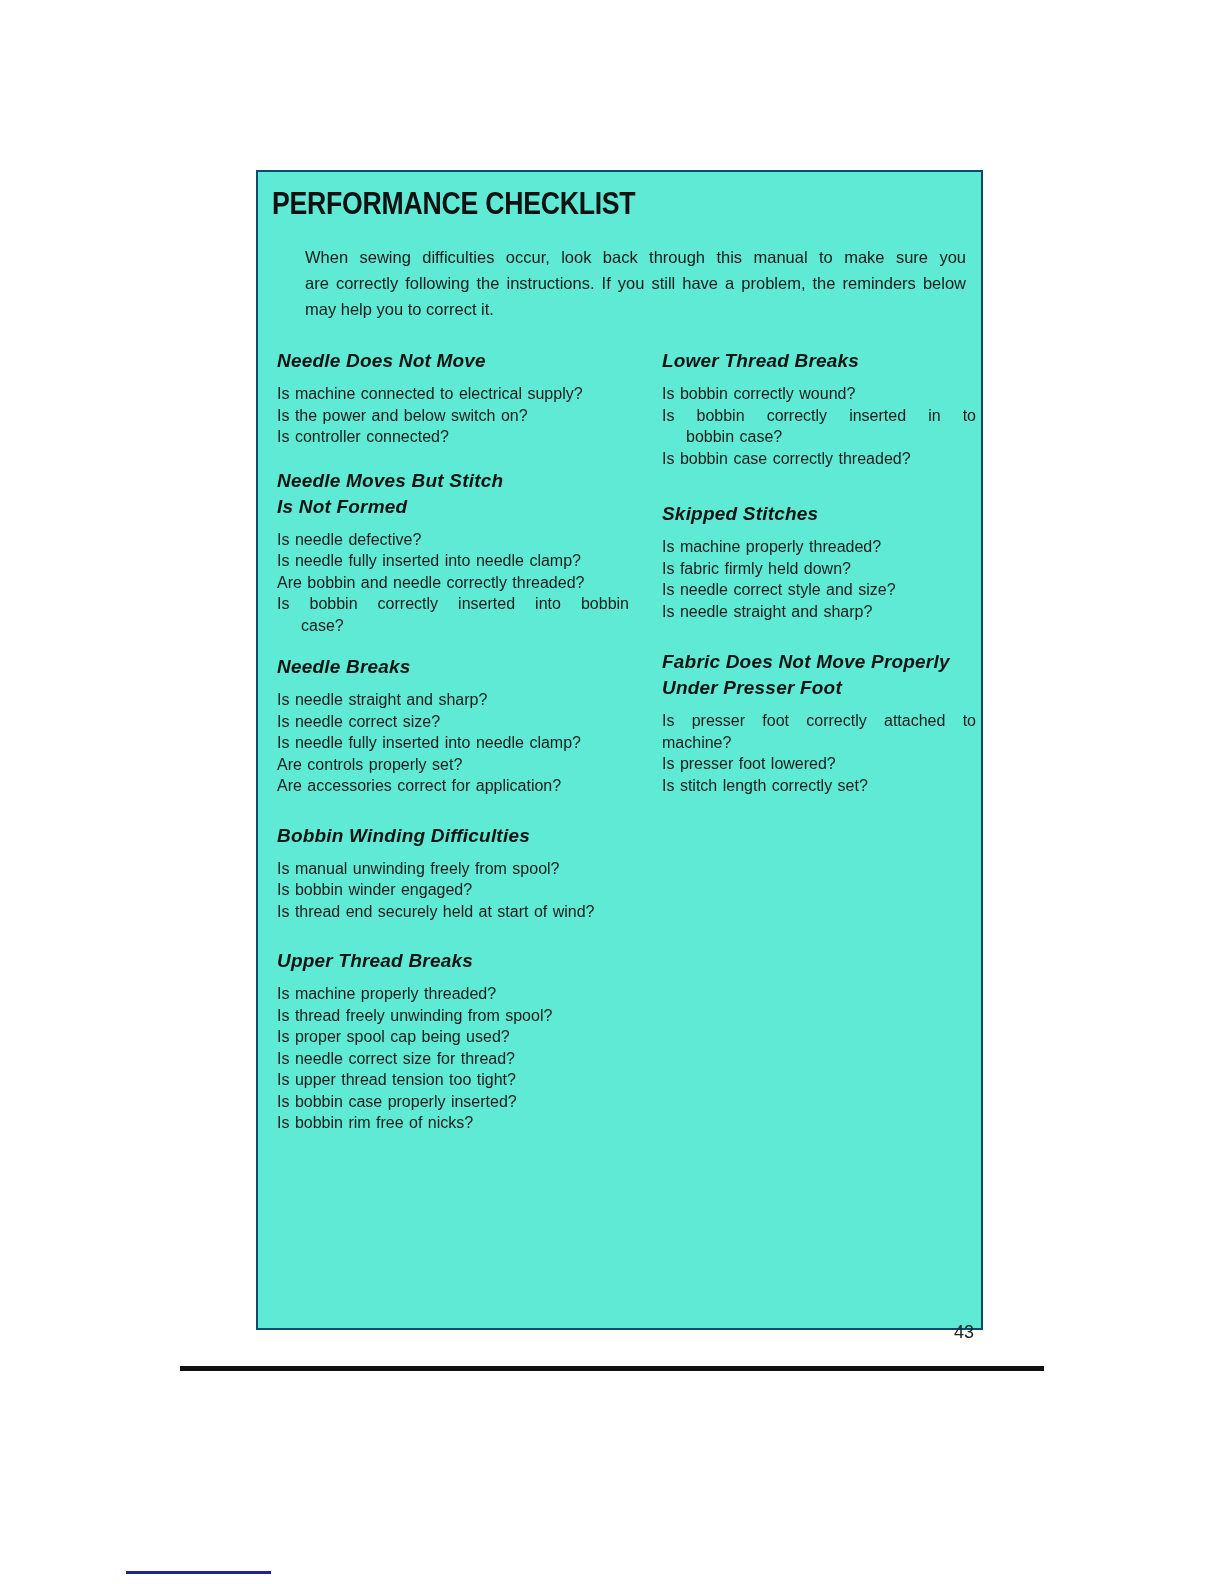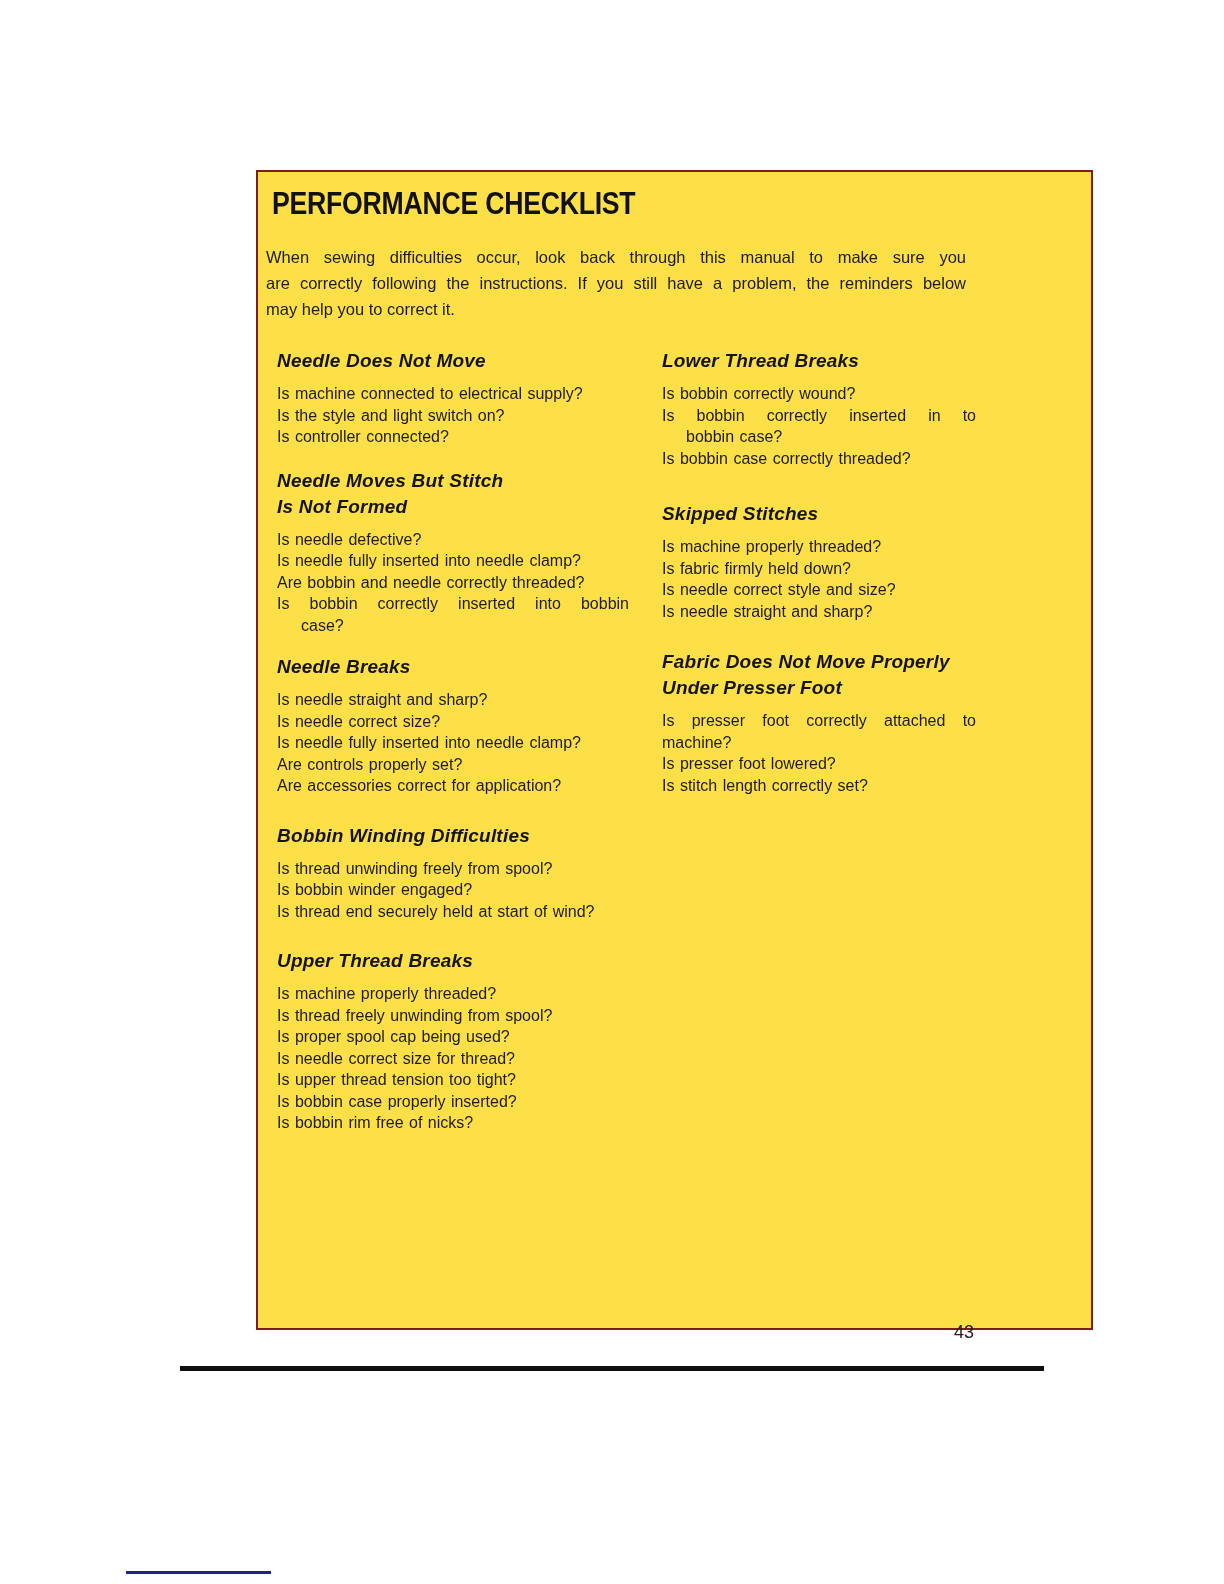--- a/index.html
+++ b/index.html
@@ -9,25 +9,25 @@
     height: 1584px;
     background: #ffffff;
     font-family: "Liberation Sans", sans-serif;
     color: #1b1b1b;
     overflow: hidden;
   }
   .checklist-box {
     position: absolute;
     left: 256px;
     top: 170px;
-    width: 837px;
+    width: 727px;
     height: 1160px;
-    border: 2px solid #7f1d1d;
+    border: 2px solid #0c4a6e;
     box-sizing: border-box;
-    background: #fde047;
+    background: #5eead4;
   }
   .doc-title {
     position: absolute;
     left: 14px;
     top: 14px;
     font-size: 31px;
     font-weight: bold;
     letter-spacing: -0.3px;
     color: #111111;
     white-space: nowrap;
@@ -36,21 +36,21 @@
   }
   .intro {
     position: absolute;
     left: 8px;
     top: 72px;
     width: 700px;
     font-size: 16.5px;
     line-height: 26px;
     color: #1b1b1b;
   }
-  .intro-line { text-align: justify; text-align-last: justify; }
+  .intro-line { text-align: justify; text-align-last: justify; margin-left: 39px; }
   .intro-line.last { text-align-last: left; }
   .col { position: absolute; top: 176px; }
   .col-left  { left: 19px;  width: 352px; }
   .col-right { left: 404px; width: 314px; }
   .section { margin-bottom: 26px; }
   .col-left  .section:nth-child(1) { margin-bottom: 20px; }
   .col-left  .section:nth-child(2) { margin-bottom: 18px; }
   .col-right .section:nth-child(1) { margin-bottom: 32px; }
   .col-right .section:nth-child(2) { margin-bottom: 27px; }
   .section-heading {
@@ -112,21 +112,21 @@
     <div class="col col-left" id="left-column">
         <div class="section">
           <div class="section-heading">
             <div class="heading-line">Needle Does Not Move</div>
           </div>
           <div class="items">
             <div class="item">
               <div class="line">Is machine connected to electrical supply?</div>
             </div>
             <div class="item">
-              <div class="line">Is the style and light switch on?</div>
+              <div class="line">Is the power and below switch on?</div>
             </div>
             <div class="item">
               <div class="line">Is controller connected?</div>
             </div>
           </div>
         </div>
         <div class="section">
           <div class="section-heading">
             <div class="heading-line">Needle Moves But Stitch</div>
             <div class="heading-line">Is Not Formed</div>
@@ -168,21 +168,21 @@
               <div class="line">Are accessories correct for application?</div>
             </div>
           </div>
         </div>
         <div class="section">
           <div class="section-heading">
             <div class="heading-line">Bobbin Winding Difficulties</div>
           </div>
           <div class="items">
             <div class="item">
-              <div class="line">Is thread unwinding freely from spool?</div>
+              <div class="line">Is manual unwinding freely from spool?</div>
             </div>
             <div class="item">
               <div class="line">Is bobbin winder engaged?</div>
             </div>
             <div class="item">
               <div class="line">Is thread end securely held at start of wind?</div>
             </div>
           </div>
         </div>
         <div class="section">

